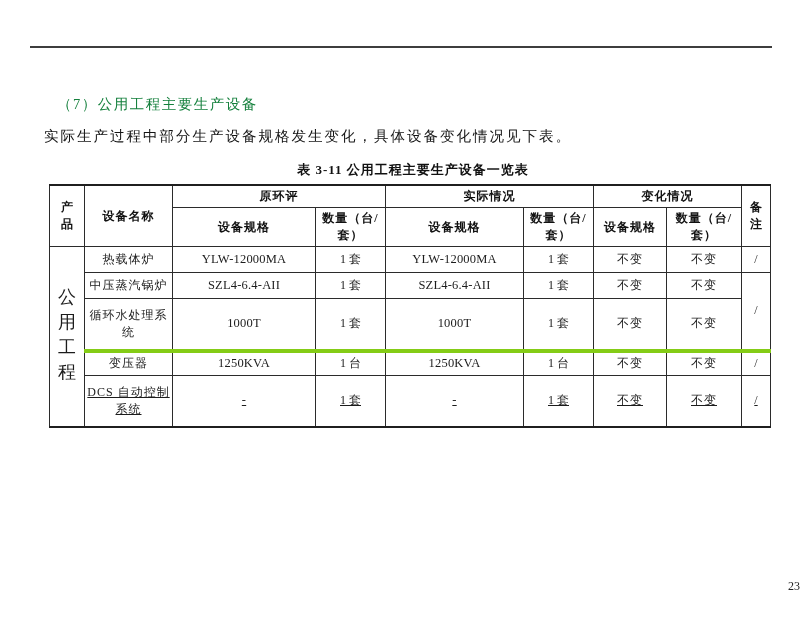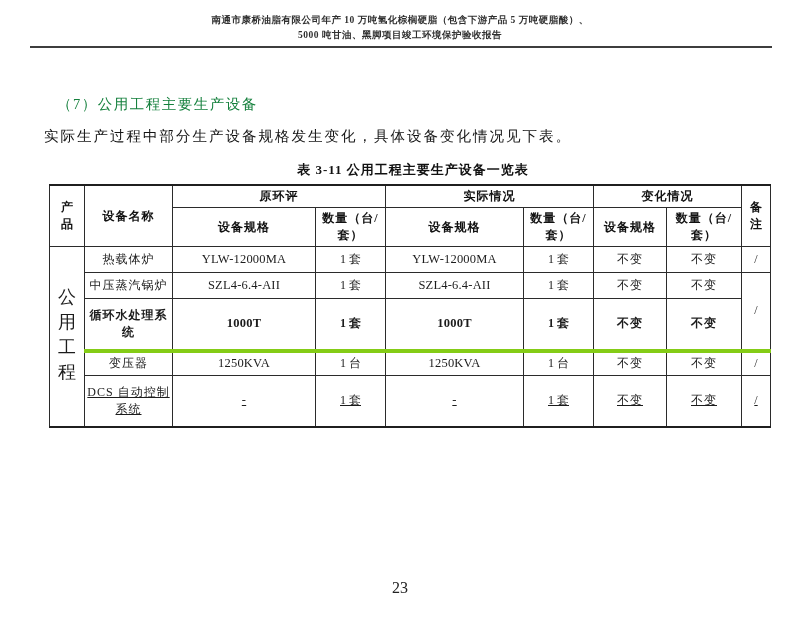--- a/index.html
+++ b/index.html
@@ -53,46 +53,42 @@
     vertical-align:middle;
     padding:1px 2px;
     overflow:hidden;
   }
   table.main{border-top:2.5px solid #1f1f1f;border-bottom:2.5px solid #1f1f1f;}
   table.main th{font-weight:bold;color:#111;letter-spacing:1px;}
   tr.hrow1{height:22px;}
   tr.hrow2{height:30px;}
   tr.r1{height:26px;}
   tr.r2{height:26px;}
-  tr.r3{height:52px;font-weight:bold;}
+  tr.r3{height:52px;}
   tr.r4{height:25px;}
   tr.r5{height:51px;text-decoration:underline;}
   tr.r4 td{border-top:4px solid #84cc16;}
   .cjk{letter-spacing:1px;word-break:break-all;margin-top:46px;}
   .latin{letter-spacing:0.2px;font-size:12.5px;margin-left:12px;}
   
   .vtext{width:1.15em;margin:12px auto;word-break:break-all;letter-spacing:0;}
   .vtext.small{line-height:17px;}
   .vtext.group{line-height:25px;font-size:18px;font-family:Liberation Mono, monospace;}
   .qty-head{letter-spacing:0;}
   
   .page-number{
     position:absolute;top:579px;left:0;width:100%;
-    text-align:center;font-size:16px;color:#222;
+    text-align:right;font-size:12px;color:#222;
   }
 </style>
 </head>
 <body>
 
 <div class="page">
 
-  <div class="doc-header">
-    <div>南通市康桥油脂有限公司年产 10 万吨氢化棕榈硬脂（包含下游产品 5 万吨硬脂酸）、</div>
-    <div>5000 吨甘油、黑脚项目竣工环境保护验收报告</div>
-  </div>
   <div class="header-rule"></div>
 
   <div class="section-heading">（7）公用工程主要生产设备</div>
   <div class="body-paragraph">实际生产过程中部分生产设备规格发生变化，具体设备变化情况见下表。</div>
 
   <div class="table-caption">表 3-11 公用工程主要生产设备一览表</div>
 
   <table class="main">
     <colgroup>
       <col style="width:35px">

